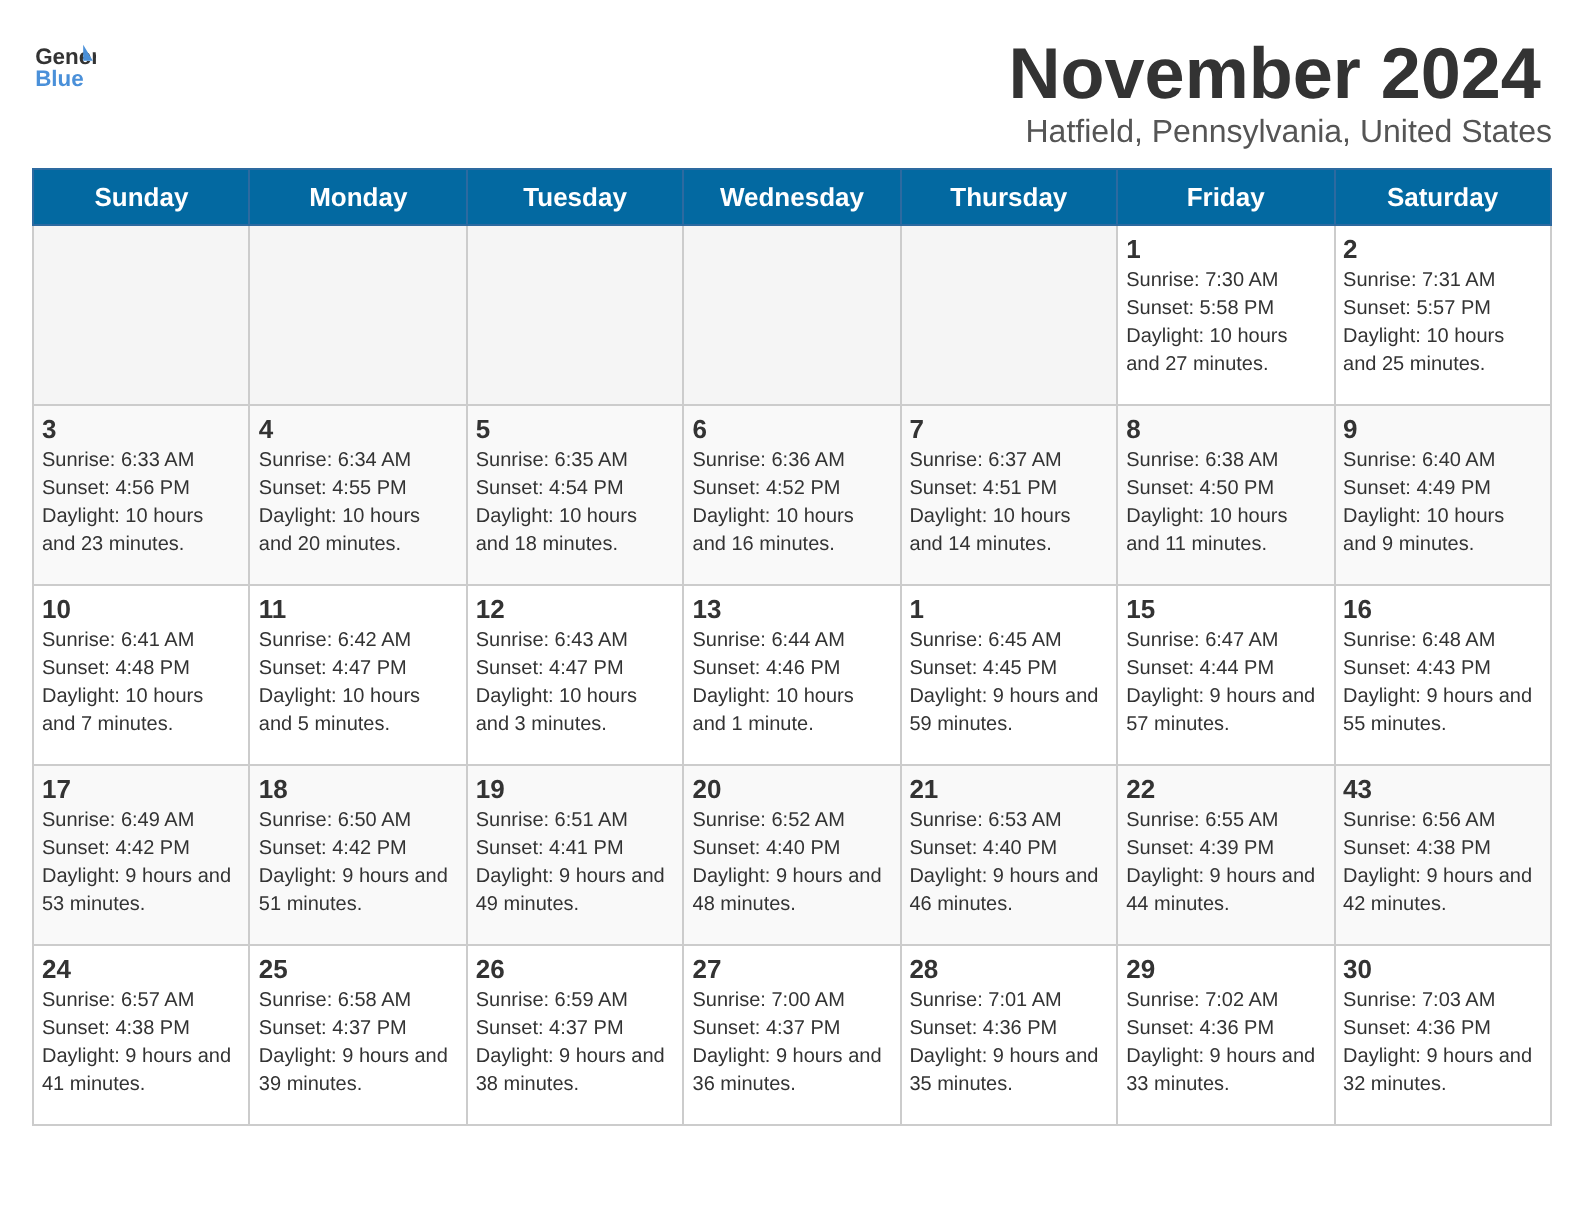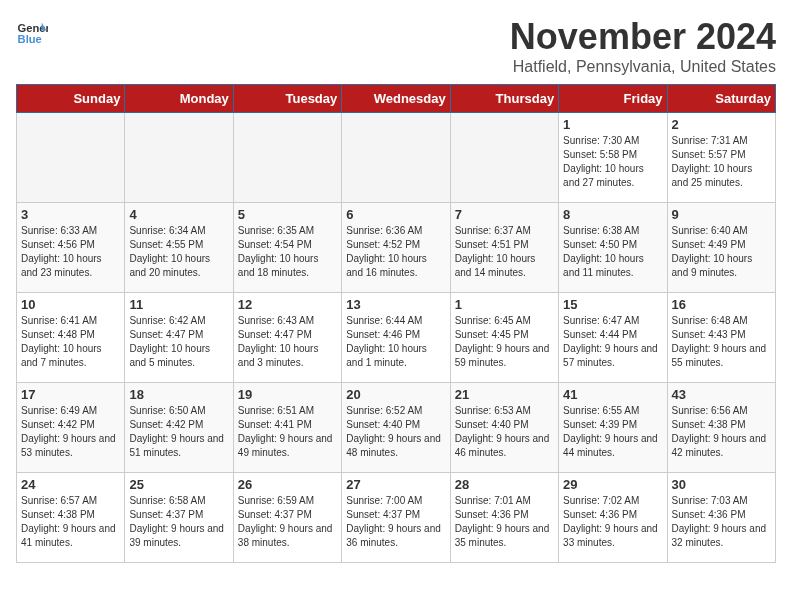--- a/index.html
+++ b/index.html
@@ -19,43 +19,43 @@
     .logo {
       display: flex;
       align-items: center;
       gap: 4px;
     }
     .logo-icon {
       width: 32px;
       height: 32px;
     }
     .title-section {
-      text-align: right;
+      text-align: center;
     }
     .month-title {
       font-size: 36px;
       font-weight: bold;
       color: #333;
     }
     .location-subtitle {
       font-size: 16px;
       color: #555;
       margin-left: 14px;
     }
     .calendar-table {
       width: 100%;
       border-collapse: collapse;
       table-layout: fixed;
     }
     .calendar-table th {
-      background-color: #b91c1c;
+      background-color: #0369a1;
       color: #fff;
       font-size: 13px;
       padding: 6px 4px;
-      text-align: right;
+      text-align: center;
       border: 1px solid #2d6aa0;
     }
     .calendar-table td {
       border: 1px solid #ccc;
       vertical-align: top;
       padding: 4px;
       font-size: 11px;
       color: #333;
       height: 90px;
       background: #fff;
@@ -198,21 +198,21 @@
         </td>
         <td>
           <span class="day-number">20</span>
           <div class="day-info">Sunrise: 6:52 AM<br>Sunset: 4:40 PM<br>Daylight: 9 hours and 48 minutes.</div>
         </td>
         <td>
           <span class="day-number">21</span>
           <div class="day-info">Sunrise: 6:53 AM<br>Sunset: 4:40 PM<br>Daylight: 9 hours and 46 minutes.</div>
         </td>
         <td>
-          <span class="day-number">41</span>
+          <span class="day-number">22</span>
           <div class="day-info">Sunrise: 6:55 AM<br>Sunset: 4:39 PM<br>Daylight: 9 hours and 44 minutes.</div>
         </td>
         <td>
           <span class="day-number">43</span>
           <div class="day-info">Sunrise: 6:56 AM<br>Sunset: 4:38 PM<br>Daylight: 9 hours and 42 minutes.</div>
         </td>
       </tr>
       <tr>
         <td>
           <span class="day-number">24</span>

